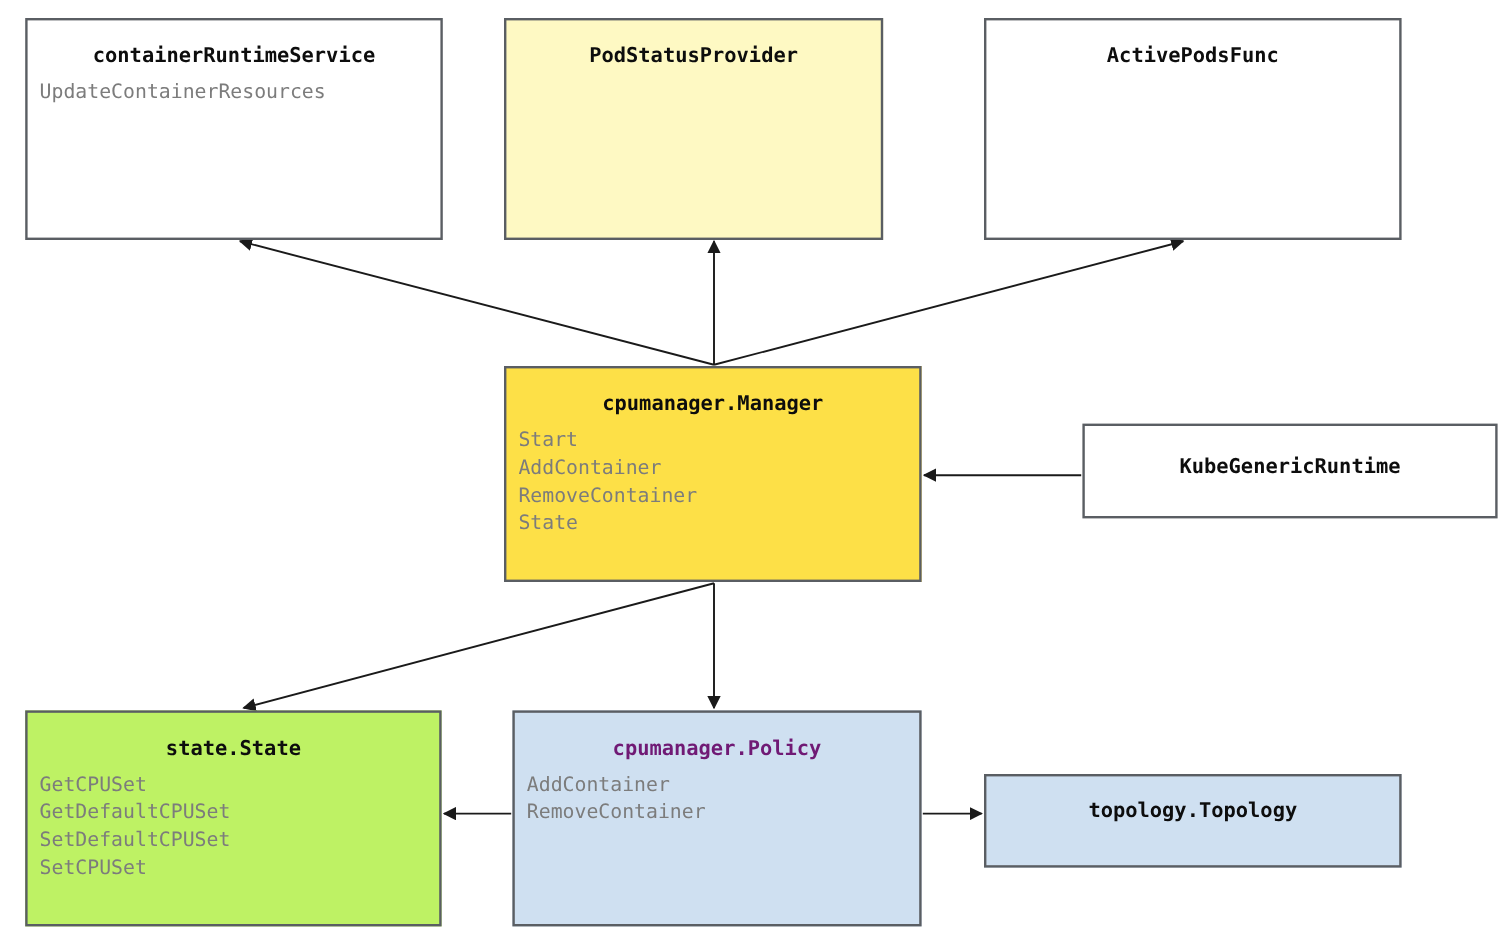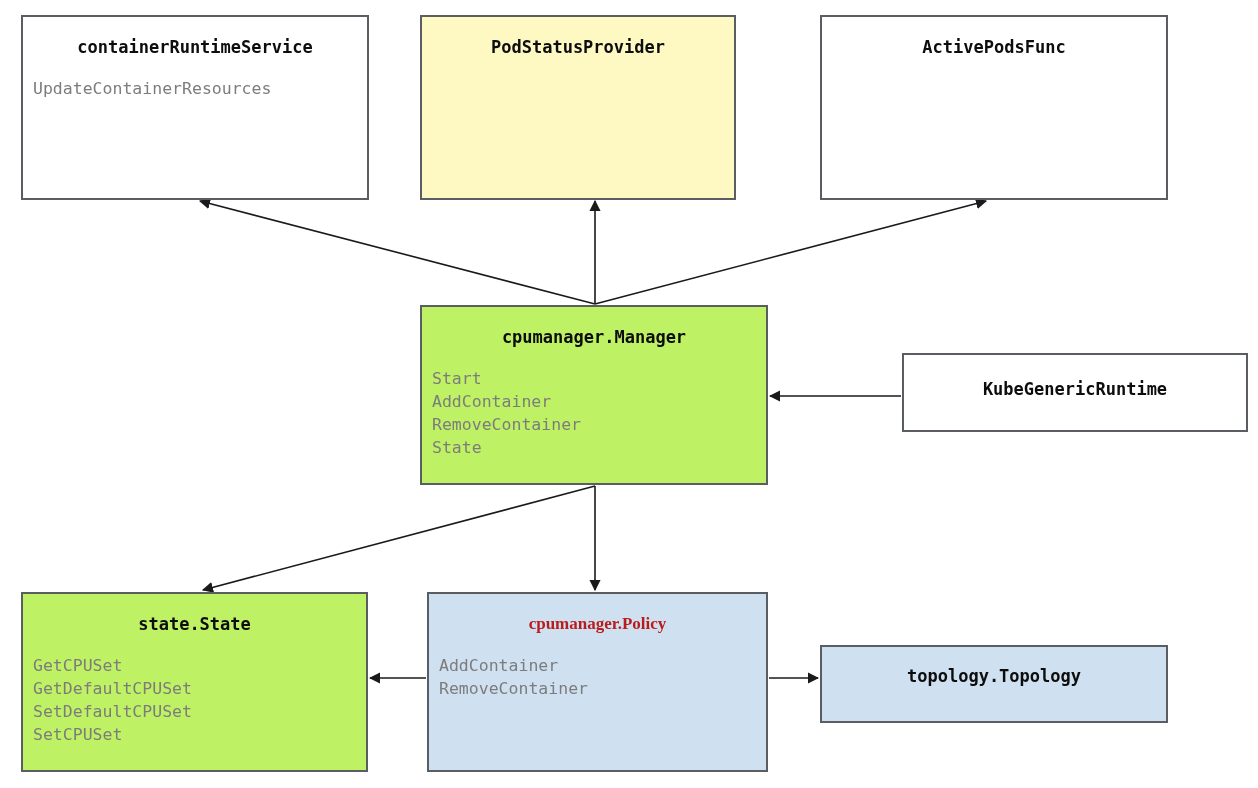--- a/index.html
+++ b/index.html
@@ -43,21 +43,21 @@
     font-size: 17px;
     color: #0d0d0d;
     letter-spacing: 0px;
     white-space: nowrap;
     margin-top: 20px;
   }
   .node.short .node-title {
     margin-top: 24px;
   }
   .node-members {
-    margin: 20px 0 0 10px;
+    margin: 8px 0 0 10px;
     font-family: "DejaVu Sans Mono", monospace;
     font-weight: normal;
     font-size: 16.5px;
     line-height: 23px;
     color: #7c7c7c;
     white-space: nowrap;
   }
   .member {
     display: block;
   }
@@ -91,21 +91,21 @@
         <div class="node-members" style="color: rgb(124, 124, 124);">
           <span class="member">UpdateContainerResources</span>
         </div>
       </div>
       <div class="node" style="left: 420px; top: 15px; width: 316px; height: 185px; background: #fef9c3; border-color: rgb(90, 94, 99);">
         <div class="node-title" style="color: rgb(13, 13, 13);">PodStatusProvider</div>
       </div>
       <div class="node" style="left: 820px; top: 15px; width: 348px; height: 185px; background: rgb(255, 255, 255); border-color: rgb(90, 94, 99);">
         <div class="node-title" style="color: rgb(13, 13, 13);">ActivePodsFunc</div>
       </div>
-      <div class="node filled" style="left: 420px; top: 305px; width: 348px; height: 180px; background: #bef264; border-color: rgb(90, 94, 99);">
+      <div class="node filled" style="left: 420px; top: 305px; width: 348px; height: 180px; background: #fde047; border-color: rgb(90, 94, 99);">
         <div class="node-title" style="color: rgb(13, 13, 13);">cpumanager.Manager</div>
         <div class="node-members" style="color: rgb(124, 124, 124);">
           <span class="member">Start</span>
           <span class="member">AddContainer</span>
           <span class="member">RemoveContainer</span>
           <span class="member">State</span>
         </div>
       </div>
       <div class="node short" style="left: 902px; top: 353px; width: 346px; height: 79px; background: rgb(255, 255, 255); border-color: rgb(90, 94, 99);">
         <div class="node-title" style="color: rgb(13, 13, 13);">KubeGenericRuntime</div>
@@ -113,21 +113,21 @@
       <div class="node filled" style="left: 21px; top: 592px; width: 347px; height: 180px; background: #bef264; border-color: rgb(90, 94, 99);">
         <div class="node-title" style="color: rgb(13, 13, 13);">state.State</div>
         <div class="node-members" style="color: rgb(124, 124, 124);">
           <span class="member">GetCPUSet</span>
           <span class="member">GetDefaultCPUSet</span>
           <span class="member">SetDefaultCPUSet</span>
           <span class="member">SetCPUSet</span>
         </div>
       </div>
       <div class="node filled" style="left: 427px; top: 592px; width: 341px; height: 180px; background: rgb(207, 224, 241); border-color: rgb(90, 94, 99);">
-        <div class="node-title" style="color: #b91c1c; font-family: Liberation Serif, serif;">cpumanager.Policy</div>
+        <div class="node-title" style="color: #701a75;">cpumanager.Policy</div>
         <div class="node-members" style="color: rgb(124, 124, 124);">
           <span class="member">AddContainer</span>
           <span class="member">RemoveContainer</span>
         </div>
       </div>
       <div class="node filled short" style="left: 820px; top: 645px; width: 348px; height: 78px; background: rgb(207, 224, 241); border-color: rgb(90, 94, 99);">
         <div class="node-title" style="color: rgb(13, 13, 13); margin-top: 19px;">topology.Topology</div>
       </div>
     </div>
 

